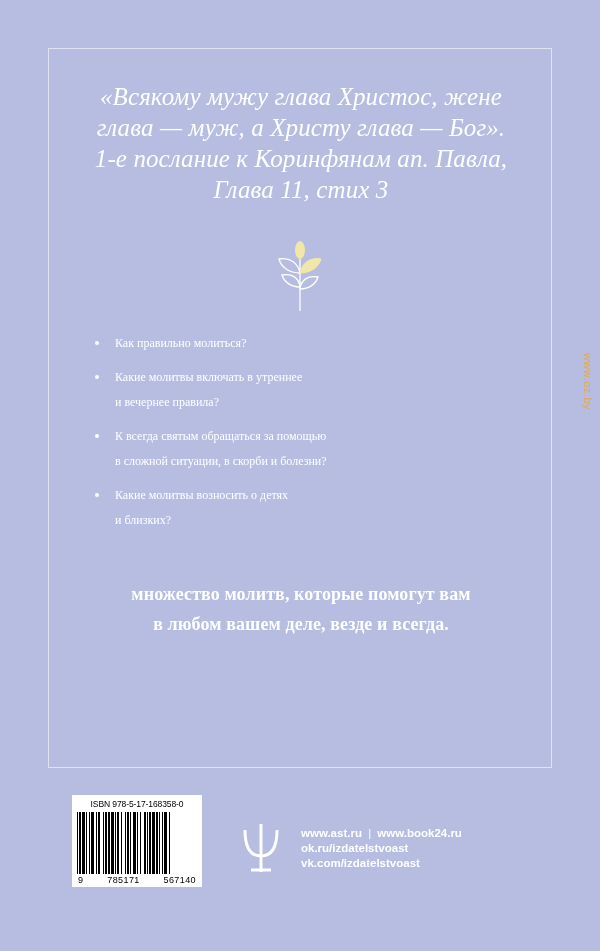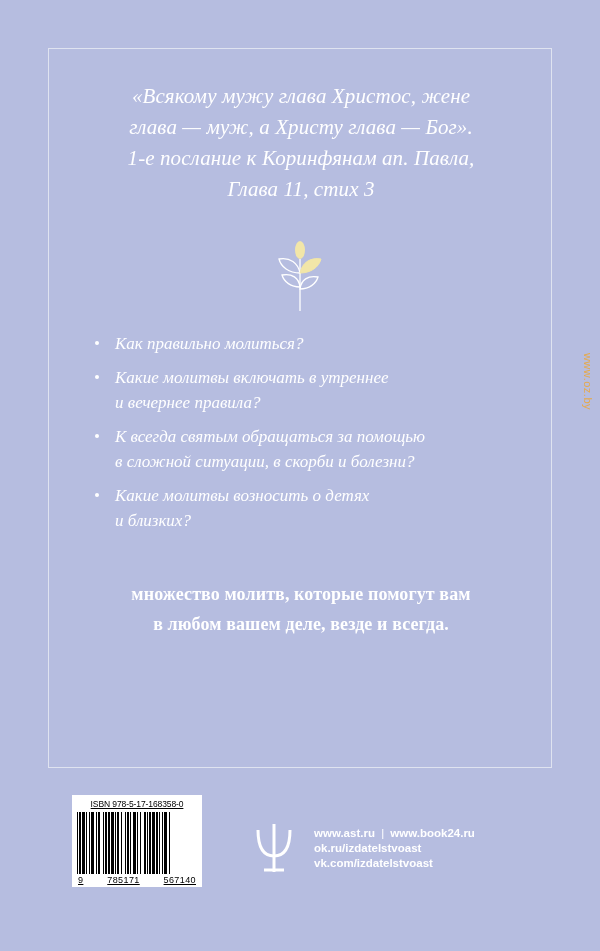--- a/index.html
+++ b/index.html
@@ -28,42 +28,41 @@
     border: 1px solid #dfe3f0;
     box-sizing: border-box;
   }
   .epigraph {
     position: absolute;
     left: 24px;
     top: 32px;
     width: 456px;
     text-align: center;
     font-style: italic;
-    font-size: 21px;
+    font-size: 25px;
     line-height: 31px;
     color: #ffffff;
     letter-spacing: 0.1px;
   }
   .ornament {
     position: absolute;
     left: 0;
     right: 0;
     top: 190px;
     display: flex;
     justify-content: center;
   }
   .bullets {
     position: absolute;
     left: 42px;
     top: 282px;
     width: 430px;
     color: #ffffff;
-    font-size: 17px;
+    font-size: 12px;
     line-height: 25px;
-    font-style: italic;
   }
   .bullets ul {
     margin: 0;
     padding: 0;
     list-style: none;
   }
   .bullets li {
     position: relative;
     padding-left: 24px;
     margin-bottom: 9px;
@@ -94,21 +93,20 @@
     letter-spacing: 0.1px;
   }
   .barcode-box {
     position: absolute;
     left: 72px;
     top: 795px;
     width: 130px;
     background: #ffffff;
     padding: 4px 5px 2px 5px;
     box-sizing: border-box;
-    text-decoration: underline;
   }
   .isbn-text {
     font-family: "Liberation Sans", sans-serif;
     font-size: 8.5px;
     color: #000;
     text-align: center;
     letter-spacing: -0.1px;
     margin-bottom: 3px;
   }
   .bars {
@@ -125,21 +123,21 @@
     font-family: "Liberation Sans", sans-serif;
     font-size: 9px;
     color: #000;
     display: flex;
     justify-content: space-between;
     padding: 1px 1px 0 1px;
     letter-spacing: 0.4px;
   }
   .publisher {
     position: absolute;
-    left: 252px;
+    left: 239px;
     top: 820px;
     display: flex;
     align-items: center;
     gap: 18px;
   }
   .logo {
     width: 44px;
     height: 56px;
   }
   .links {

